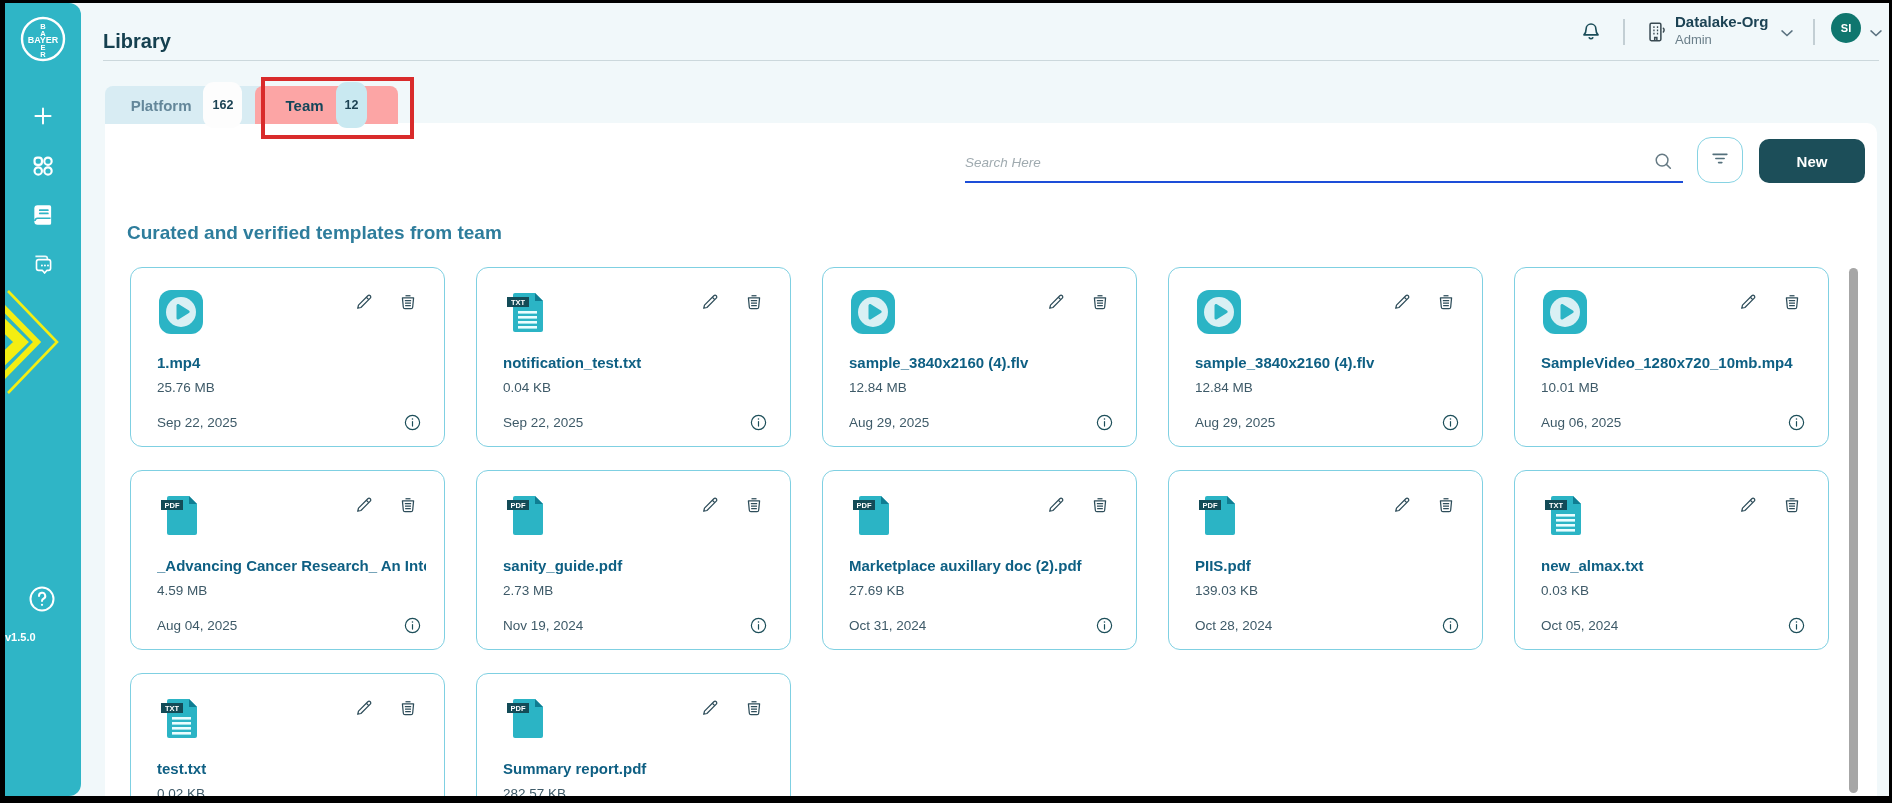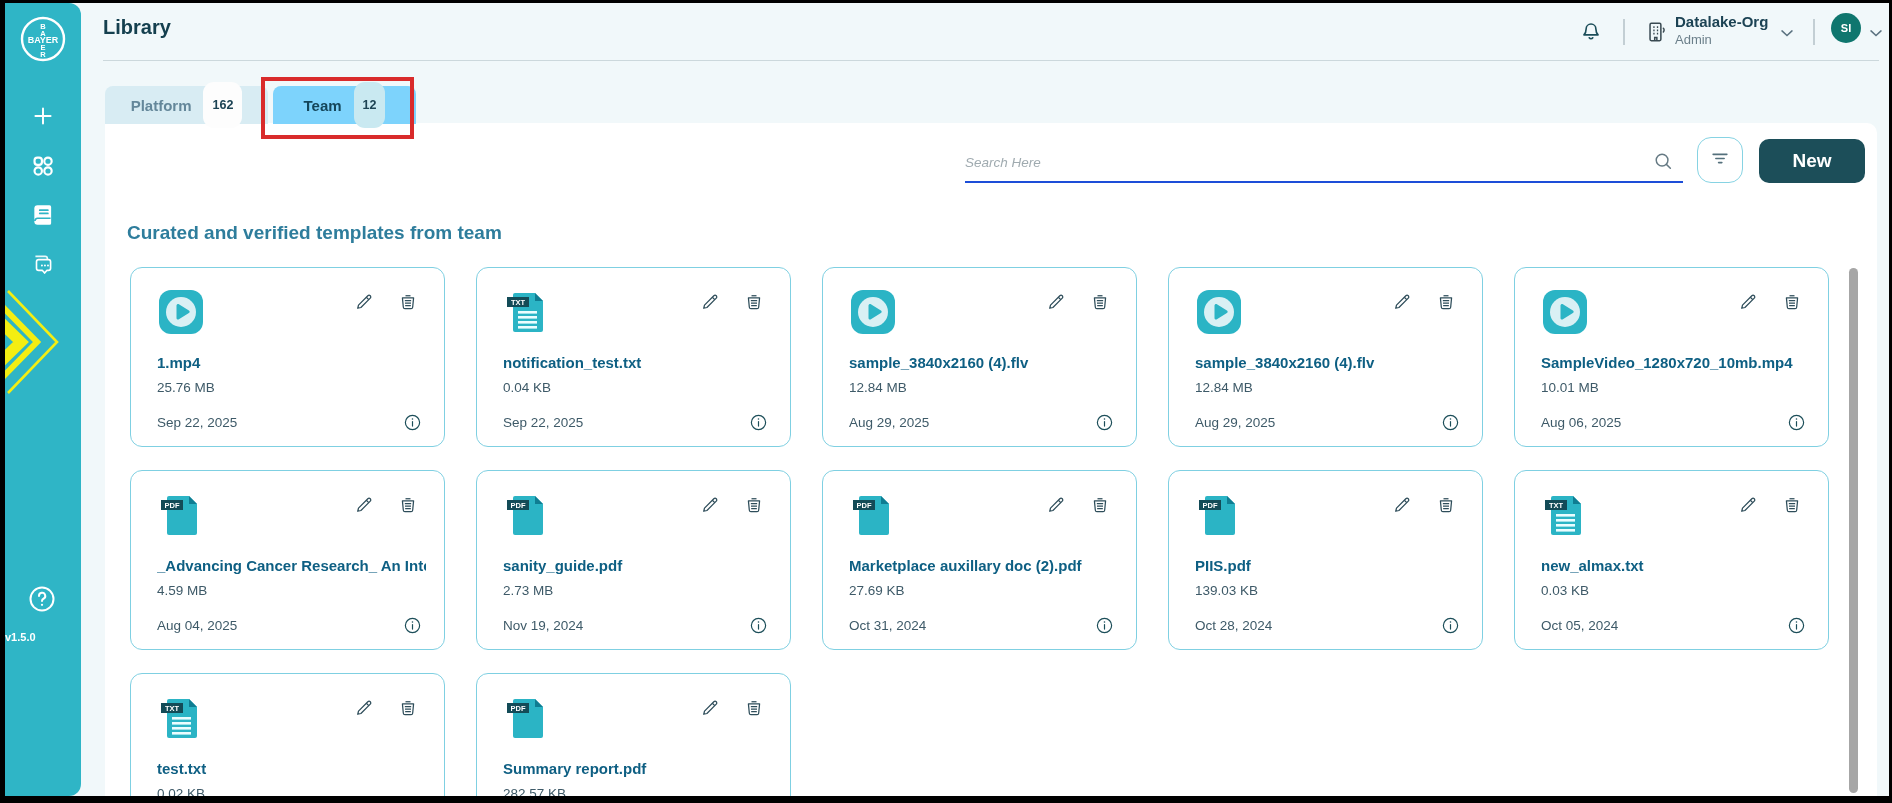--- a/index.html
+++ b/index.html
@@ -10,49 +10,49 @@
   
   .sidebar { position:absolute; left:0; top:0; width:76px; height:793px; background:#2fb5c6; border-radius:0 12px 12px 0; z-index:3; }
   .sb-logo { position:absolute; left:14px; top:12px; width:48px; height:48px; }
   .sb-icon { position:absolute; left:22px; width:32px; height:32px; display:flex; align-items:center; justify-content:center; cursor:pointer; }
   .sb-plus { top:97px; } .sb-apps { top:147px; } .sb-book { top:196px; } .sb-chat { top:246px; }
   .sb-chevrons { position:absolute; left:0; top:280px; width:60px; height:118px; pointer-events:none; }
   .sb-help { position:absolute; left:22px; top:581px; width:32px; height:32px; }
   .sb-version { position:absolute; left:0; top:628px; width:76px; text-align:left; color:#fff; font-weight:bold; font-size:11px; }
 
   
-  .page-title { position:absolute; left:98px; top:13px; font-size:20px; font-weight:bold; color:#15404f; }
+  .page-title { position:absolute; left:98px; top:27px; font-size:20px; font-weight:bold; color:#15404f; }
   .hdr-divider { position:absolute; left:98px; top:57px; width:1776px; height:1px; background:#ccd8dc; }
   .hdr-bell { position:absolute; left:1573px; top:14px; width:26px; height:26px; cursor:pointer; }
   .hdr-sep1 { position:absolute; left:1618px; top:16px; width:2px; height:26px; background:#c3cfd4; }
   .hdr-bldg { position:absolute; left:1638px; top:16px; width:26px; height:26px; }
   .org-block { position:absolute; left:1670px; top:10px; width:100px; }
   .org-name { font-size:15px; font-weight:bold; color:#1c4354; white-space:nowrap; }
   .org-role { font-size:13px; color:#6b7f8a; margin-top:2px; }
   .hdr-chev1 { position:absolute; left:1772px; top:20px; width:20px; height:20px; cursor:pointer; }
   .hdr-sep2 { position:absolute; left:1808px; top:16px; width:2px; height:26px; background:#c3cfd4; }
   .avatar { position:absolute; left:1826px; top:10px; width:30px; height:30px; border-radius:50%; background:#0f766e; color:#fff; font-size:11px; font-weight:bold; display:flex; align-items:center; justify-content:center; cursor:pointer; }
   .hdr-chev2 { position:absolute; left:1861px; top:20px; width:20px; height:20px; cursor:pointer; }
 
   
   .tab { position:absolute; top:83px; height:38px; border-radius:8px 8px 0 0; display:flex; align-items:center; justify-content:center; gap:12px; cursor:pointer; font-size:15px; z-index:2; }
   .tab-platform { left:100px; width:163px; background:#d8ecf3; color:#64879a; font-weight:bold; }
-  .tab-team { left:268px; width:143px; background:#7dd3fc; color:#14465a; font-weight:bold; }
+  .tab-team { left:250px; width:143px; background:#fca5a5; color:#14465a; font-weight:bold; }
   .tab-badge { border-radius:11px; padding:16px 9px; font-size:12.5px; font-weight:bold; color:#1c4354; }
   .tab-platform .tab-badge { background:#fdfdfd; }
   .tab-team .tab-badge { background:#c9e9f1; }
   .annotation-box { position:absolute; left:256px; top:74px; width:153px; height:62px; border:4px solid #d92b2b; z-index:5; pointer-events:none; }
 
   
   .panel { position:absolute; left:100px; top:120px; width:1772px; height:700px; background:#fff; border-radius:0 10px 10px 10px; z-index:1; }
   .search-input { position:absolute; left:960px; top:140px; width:718px; height:40px; border:none; border-bottom:2px solid #1d4ed8; background:transparent; font-family:"Liberation Sans", sans-serif; font-size:13.5px; color:#3e5a68; padding-right:40px; z-index:2; outline:none; }
   .search-input::placeholder { font-style:italic; color:#a0abb0; }
   .search-glass { position:absolute; left:1647px; top:147px; width:22px; height:22px; z-index:2; }
   .filter-btn { position:absolute; left:1692px; top:134px; width:46px; height:46px; border-radius:14px; border:1.5px solid #86d3e3; background:#fff; display:flex; align-items:center; justify-content:center; cursor:pointer; z-index:2; }
-  .new-btn { position:absolute; left:1754px; top:136px; width:106px; height:44px; border-radius:10px; background:#1c4e59; color:#fff; font-weight:bold; font-size:19px; border:none; cursor:pointer; z-index:2; font-family:"Liberation Sans", sans-serif;text-align:center; }
+  .new-btn { position:absolute; left:1754px; top:136px; width:106px; height:44px; border-radius:10px; background:#1c4e59; color:#fff; font-weight:bold; font-size:15px; border:none; cursor:pointer; z-index:2; font-family:"Liberation Sans", sans-serif;text-align:center; }
   .section-heading { position:absolute; left:122px; top:219px; font-size:19px; font-weight:bold; color:#2e7d9c; z-index:2; }
 
   
   .grid { position:absolute; left:125px; top:264px; width:1710px; display:flex; flex-wrap:wrap; gap:23px 31px; z-index:2; }
   .card { position:relative; width:315px; height:180px; background:#fff; border:1.5px solid #7fd0e2; border-radius:12px; }
   .ficon { position:absolute; left:26px; top:20px; width:48px; height:48px; }
   .actions { position:absolute; right:26px; top:24px; display:flex; gap:24px; }
   .act { width:20px; height:20px; cursor:pointer; }
   .fname { position:absolute; left:26px; top:86px; right:18px; font-size:15px; font-weight:bold; color:#0e5f83; white-space:nowrap; overflow:hidden; }
   .fsize { position:absolute; left:26px; top:112px; font-size:13.5px; color:#3e5a68; }

